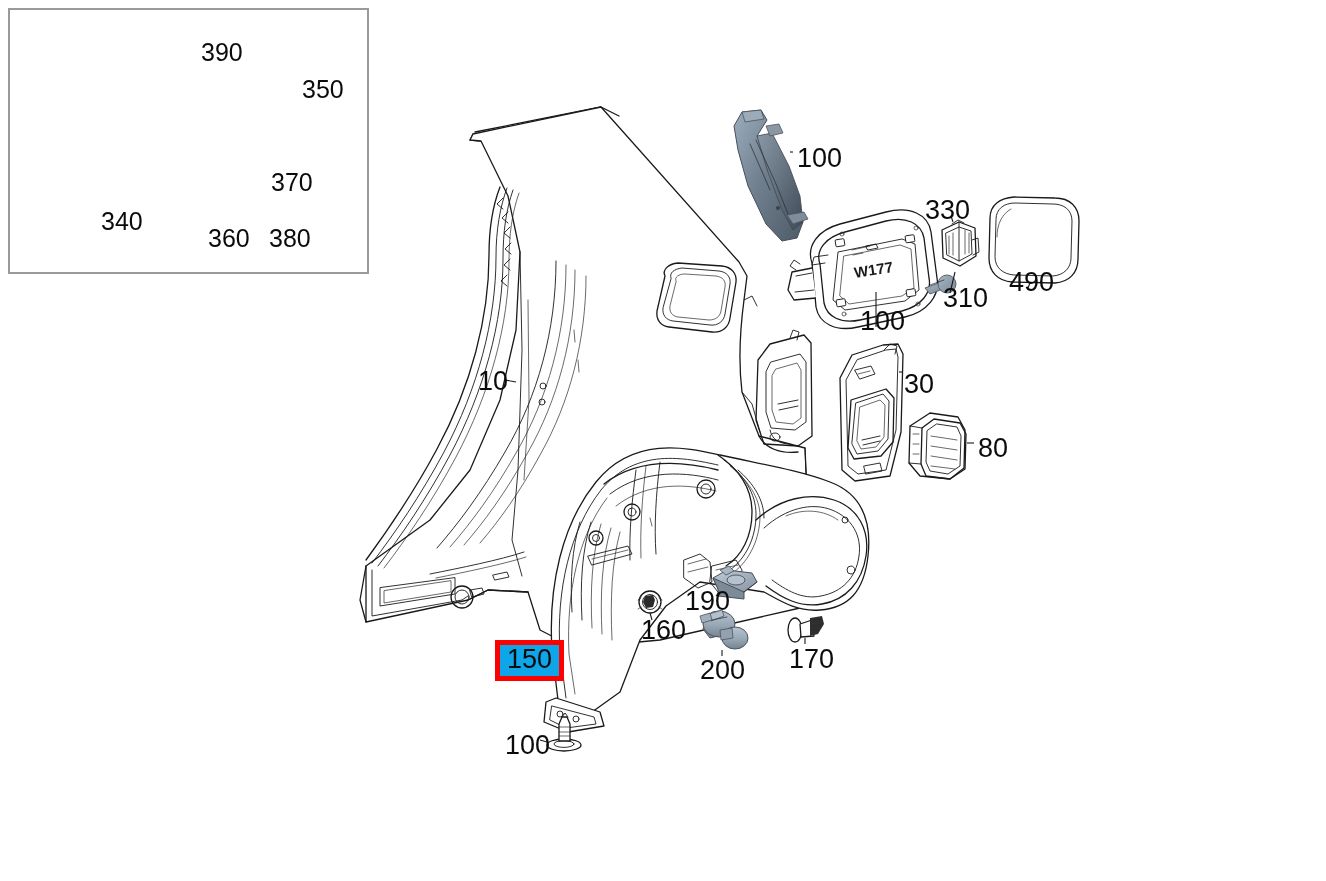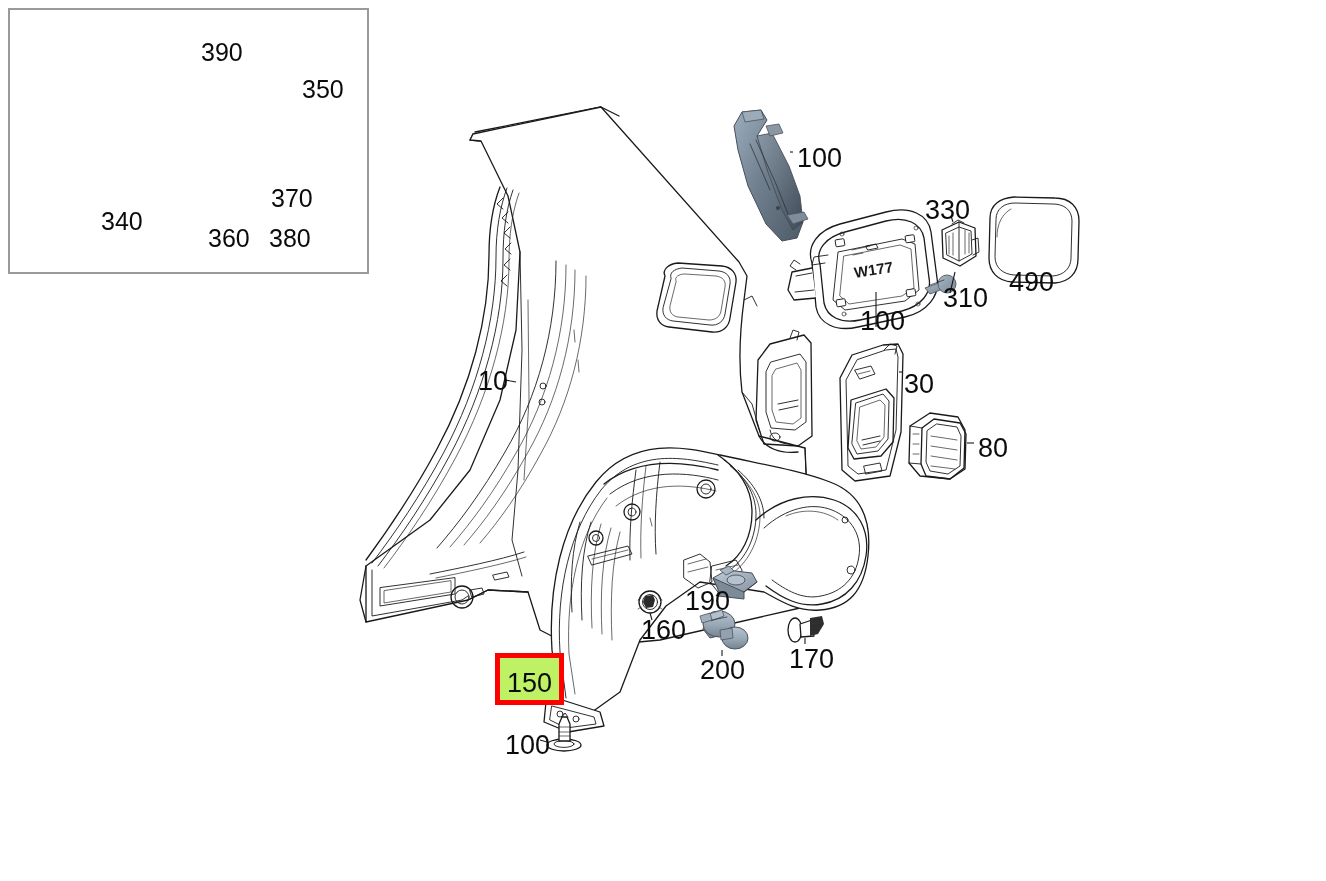--- a/index.html
+++ b/index.html
@@ -28,25 +28,24 @@
     white-space:nowrap;
     line-height:1;
     font-weight:400;
     letter-spacing:0px;
     user-select:none;
   }
   .lbl-main{ font-size:27px; }
   .lbl-inset{ font-size:25px;text-align:right; }
   .lbl-hl{
     font-size:27px;
-    background:#bef264;
+    background:#0ea5e9;
     border:5px solid #ff0000;
-    padding:12px 7px 3px 7px;
+    padding:1px 7px 3px 7px;
     line-height:1;
-    margin-top:13px;
   }
   .inset-frame{
     position:absolute;
     left:8px; top:8px;
     width:361px; height:266px;
     border:2px solid #9a9a9a;
     background:#ffffff;
     box-sizing:border-box;
   }
 </style>
@@ -491,21 +490,21 @@
     </g>
 
   </svg>
 
   <div class="inset-frame"></div>
 
   <div id="labels">
       <div class="lbl lbl-inset" style="left: 201px; top: 40px;">390</div>
       <div class="lbl lbl-inset" style="left: 268px; top: 77px; margin-left: 34px;">350</div>
       <div class="lbl lbl-inset" style="left: 101px; top: 209px;">340</div>
-      <div class="lbl lbl-inset" style="left: 271px; top: 170px; margin-top: 16px;">370</div>
+      <div class="lbl lbl-inset" style="left: 271px; top: 170px;">370</div>
       <div class="lbl lbl-inset" style="left: 208px; top: 226px;">360</div>
       <div class="lbl lbl-inset" style="left: 269px; top: 226px;">380</div>
       <div class="lbl lbl-main" style="left: 797px; top: 145px;">100</div>
       <div class="lbl lbl-main" style="left: 925px; top: 197px;">330</div>
       <div class="lbl lbl-main" style="left: 1009px; top: 269px;">490</div>
       <div class="lbl lbl-main" style="left: 943px; top: 285px;">310</div>
       <div class="lbl lbl-main" style="left: 860px; top: 308px;">100</div>
       <div class="lbl lbl-main" style="left: 478px; top: 368px;">10</div>
       <div class="lbl lbl-main" style="left: 904px; top: 371px;">30</div>
       <div class="lbl lbl-main" style="left: 978px; top: 435px;">80</div>

